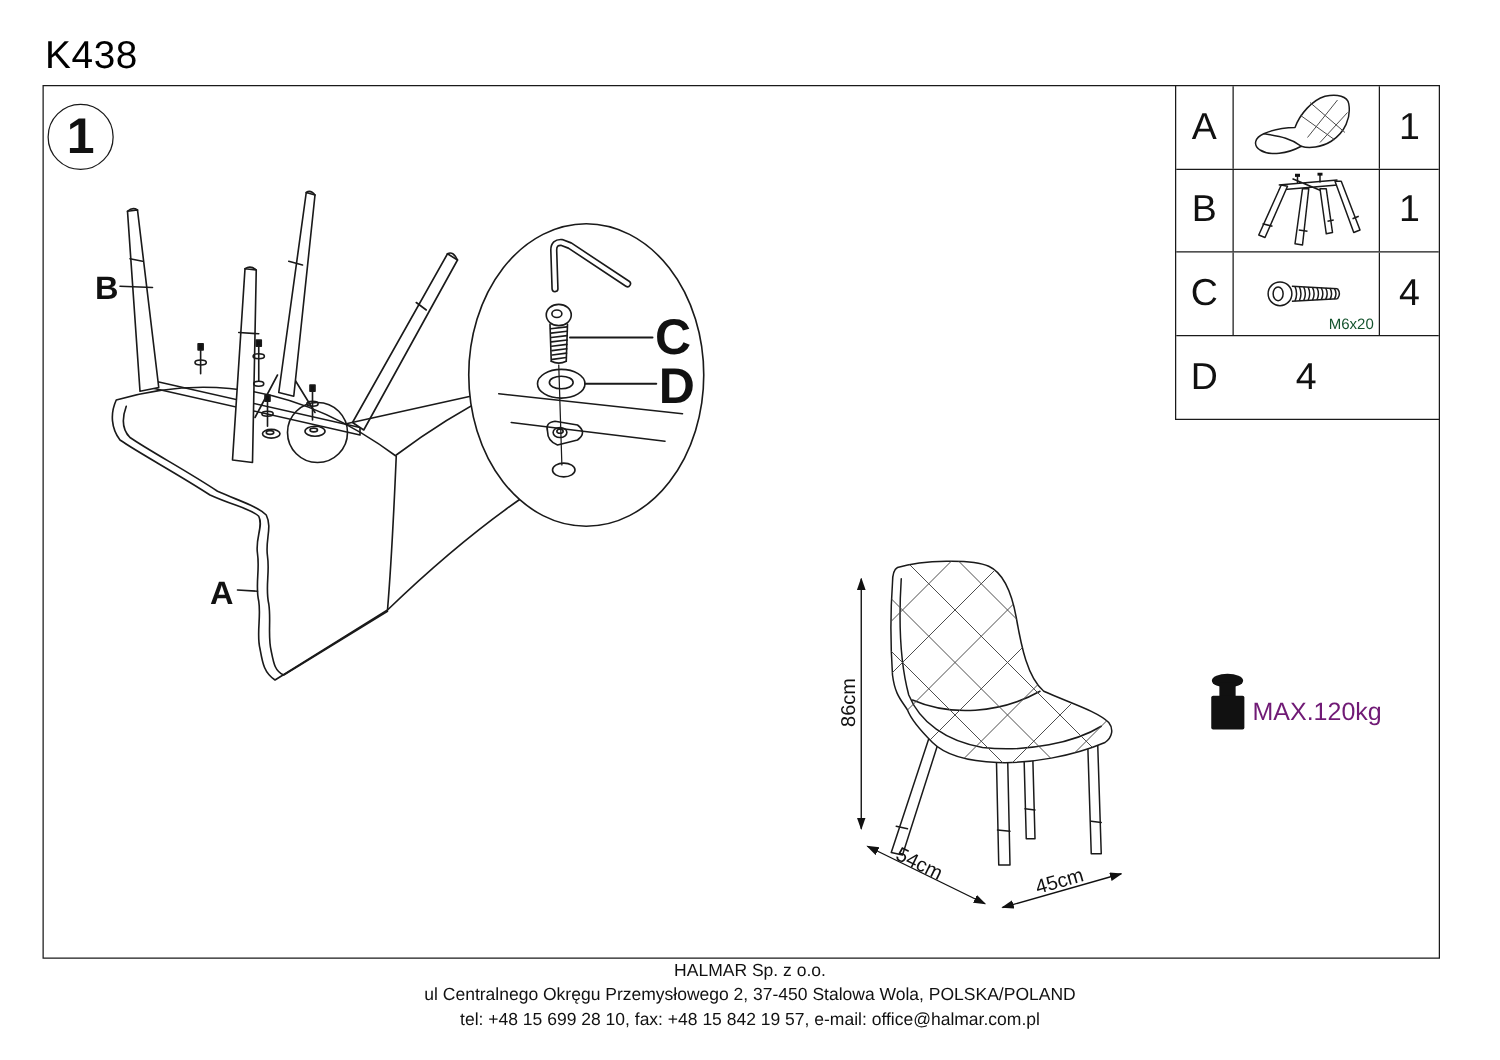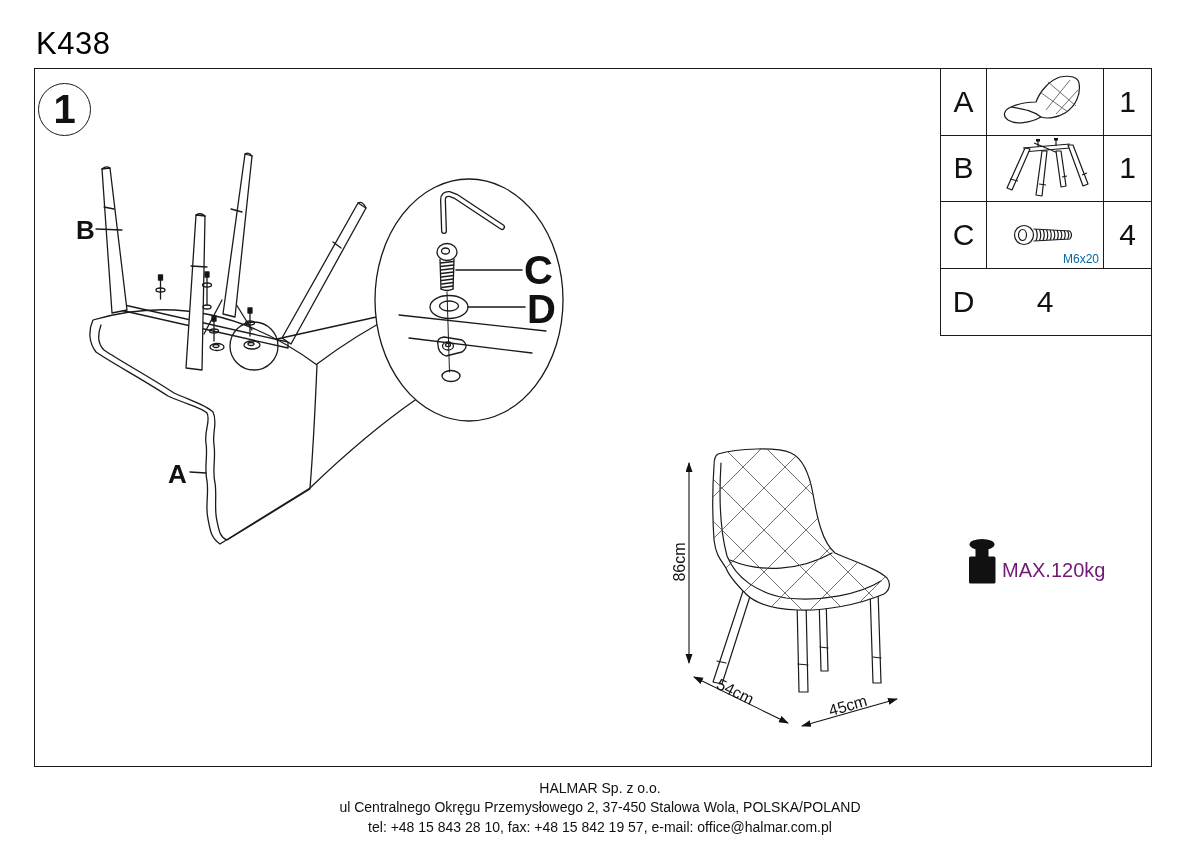--- a/index.html
+++ b/index.html
@@ -40,26 +40,26 @@
     display:grid; grid-template-rows:repeat(4,1fr);
   }
   .p-row { display:grid; grid-template-columns:45px 118px 1fr; border-bottom:1.4px solid #1a1a1a; }
   .p-row:last-child { border-bottom:none; }
   .p-id, .p-qty {
     display:flex; align-items:center; justify-content:center;
     font-size:30px; color:#111;
   }
   .p-img { border-left:1.2px solid #1a1a1a; border-right:1.2px solid #1a1a1a;
     position:relative; display:flex; align-items:center; justify-content:center; }
-  .p-spec { position:absolute; right:4px; bottom:2px; font-size:12px; color:#0369a1; }
+  .p-spec { position:absolute; right:4px; bottom:2px; font-size:12px; color:#14532d; }
 
   
   #footer {
     left:0; top:767px; width:1200px; text-align:center;
-    font-size:14px; line-height:19.3px; color:#111;margin-top:12px;
+    font-size:14px; line-height:19.3px; color:#111;
   }
   line, path, ellipse, circle, polygon, rect { vector-effect:non-scaling-stroke; }
 </style>
 </head>
 <body>
 
 <div class="abs" id="frame"></div>
 
 <div class="abs" id="title">K438</div>
 <div class="abs" id="step-circle">
@@ -266,14 +266,14 @@
   <div class="p-row">
     <div class="p-id">D</div>
     <div class="p-qty">4</div>
   </div>
 
 </div>
 
 <div class="abs" id="footer">
   <div>HALMAR Sp. z o.o.</div>
   <div>ul Centralnego Okręgu Przemysłowego 2, 37-450 Stalowa Wola, POLSKA/POLAND</div>
-  <div>tel: +48 15 843 28 10, fax: +48 15 842 19 57, e-mail: office@halmar.com.pl</div>
+  <div>tel: +48 15 699 28 10, fax: +48 15 842 19 57, e-mail: office@halmar.com.pl</div>
 </div>
 
 </body></html>

